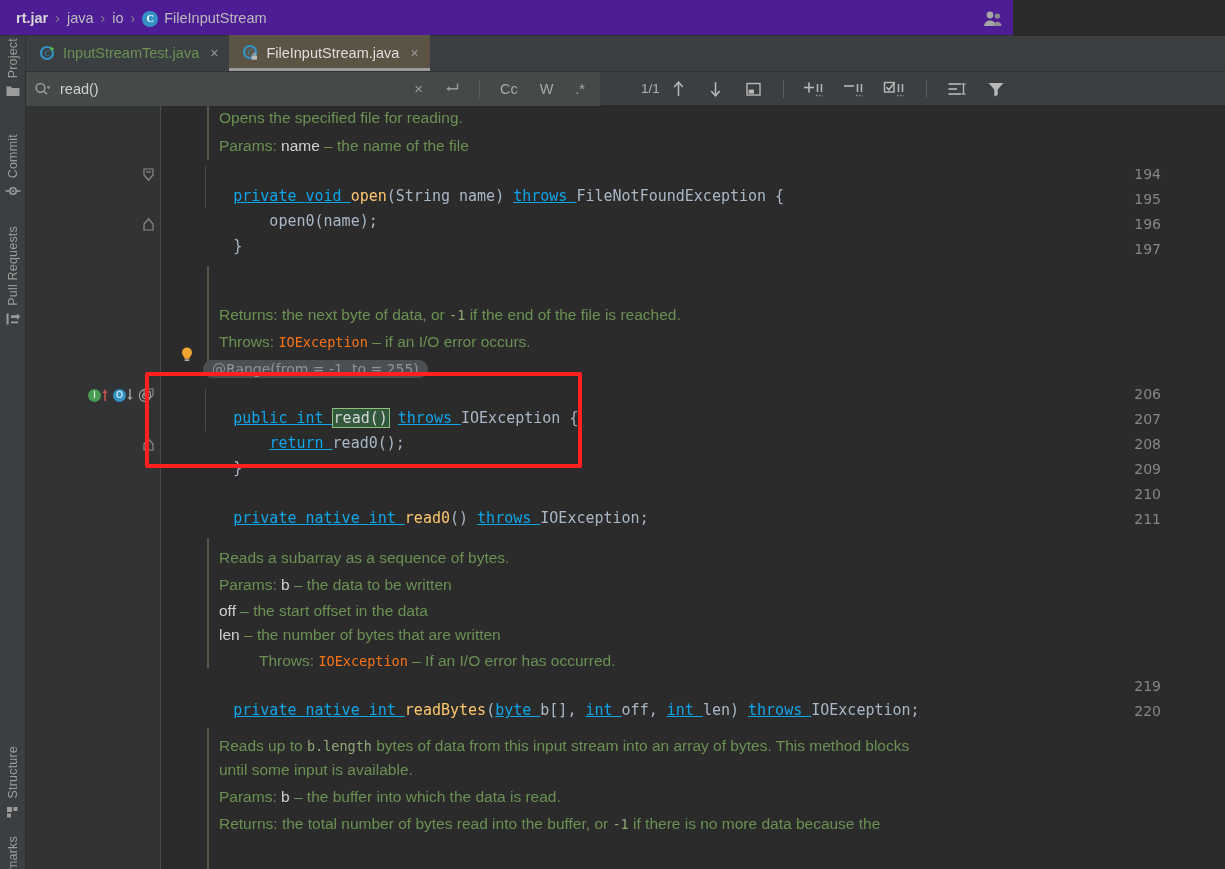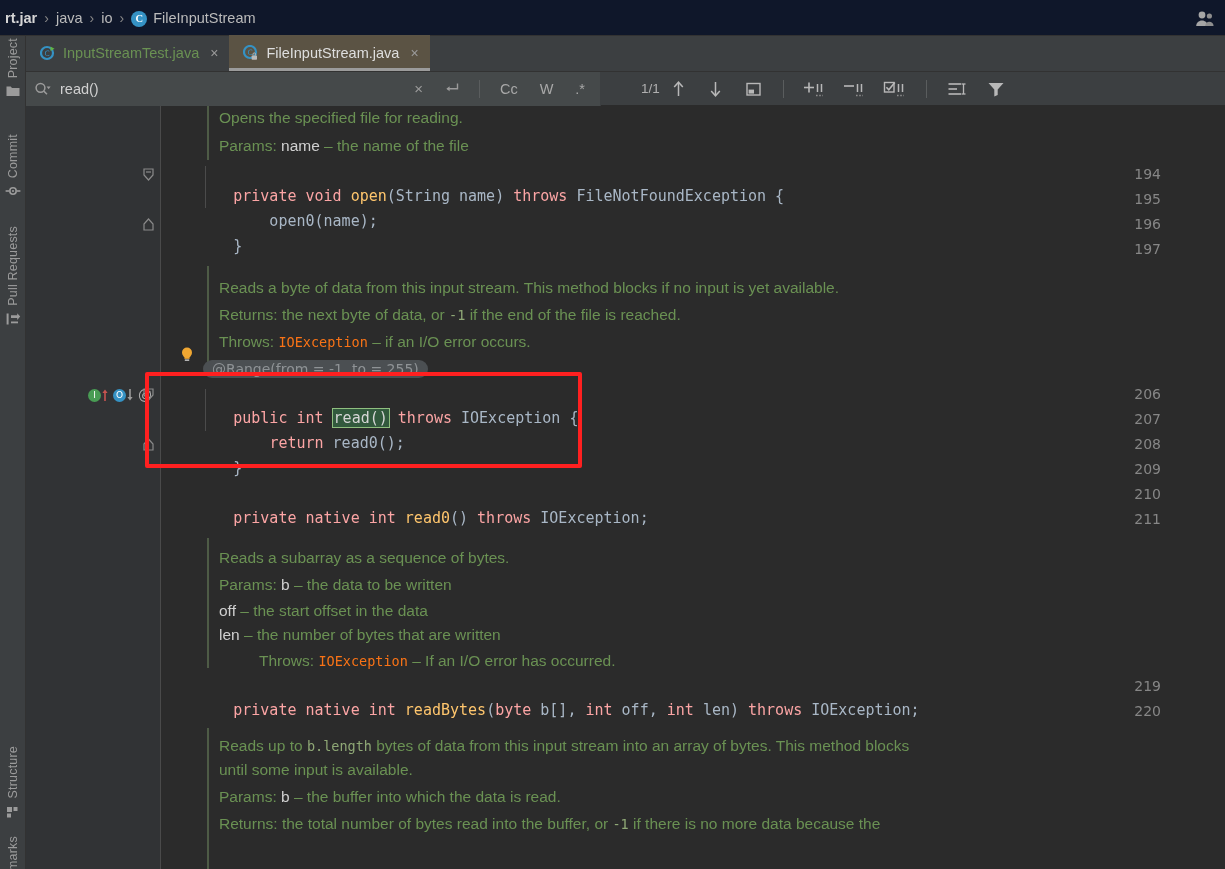--- a/index.html
+++ b/index.html
@@ -6,23 +6,23 @@
   html, body {
     width: 1225px; height: 869px;
     background: #3c3f41;
     font-family: "Liberation Sans", sans-serif;
     overflow: hidden;
   }
   .app { position: relative; width: 1225px; height: 869px; background: #2b2b2b; }
 
   
   .breadcrumb-bar {
-    position: absolute; left: 0; top: 0; width: 1225px; height: 36px;
-    background: #0f172a; display: flex; align-items: center;
-    padding-left: 5px; border-bottom: 1px solid #323232;
+    position: absolute; left: 0; top: 0; width: 1013px; height: 36px;
+    background: #4c1d95; display: flex; align-items: center;
+    padding-left: 16px; border-bottom: 1px solid #323232;
   }
   .crumb { font-size: 14.5px; color: #bbbbbb; white-space: nowrap; }
   .crumb.bold { font-weight: bold; color: #d6d6d6; }
   .crumb-sep { color: #888; font-size: 14px; margin: 0 7px; }
   .class-dot {
     display: inline-flex; align-items: center; justify-content: center;
     width: 16px; height: 16px; border-radius: 50%;
     background: #3592c4; color: #ffffff; font-size: 10.5px;
     font-weight: bold; margin-right: 6px; position: relative; top: 1px;
     font-family: "Liberation Serif", serif;
@@ -122,21 +122,21 @@
     font-size: 9px; color: #ffffff; font-family: "DejaVu Sans", sans-serif;
   }
   .code-area {
     position: absolute; left: 135px; top: 0; width: 1064px; height: 763px;
   }
   .cl {
     position: absolute; left: 0; white-space: pre;
     font-family: "DejaVu Sans Mono", monospace; font-size: 15px;
     color: #a9b7c6; line-height: 19px;
   }
-  .kw { color: #fca5a5; }
+  .kw { color: #0ea5e9; text-decoration: underline; }
   .mname { color: #ffc66d; }
   .ident { color: #a9b7c6; }
   .hl-match {
     background: #32593d; border: 1px solid #8fbf7f; color: #d6d6d6;
     padding: 0 1px; margin: 0 -1px;
   }
 
   
   .doc {
     position: absolute; left: 0; color: #6a9153;
@@ -426,23 +426,20 @@
       <div class="cl" style="top:62px;">
         <span class="kw">private </span><span class="kw">void </span><span class="mname">open</span><span class="ident">(String name) </span><span class="kw">throws </span><span class="ident">FileNotFoundException {</span>
       </div>
       <div class="cl" style="top:87px;">
         <span class="ident">    open0(name);</span>
       </div>
       <div class="cl" style="top:112px;">
         <span class="ident">}</span>
       </div>
 
-      <div class="doc" style="left:58px; top:170px;">
-        <span>Reads a byte of data from this input stream. This method blocks if no input is yet available.</span>
-      </div>
       <div class="doc" style="left:58px; top:197px;">
         <span>Returns: the next byte of data, or </span><span class="doc-mono">-1</span><span> if the end of the file is reached.</span>
       </div>
       <div class="doc" style="left:58px; top:224px;">
         <span>Throws: </span><span class="doc-link">IOException</span><span> – if an I/O error occurs.</span>
       </div>
 
       <div class="inlay" style="left:42px; top:254px;">@Range(from = -1, to = 255)</div>
 
       <div class="cl" style="top:284px;">

